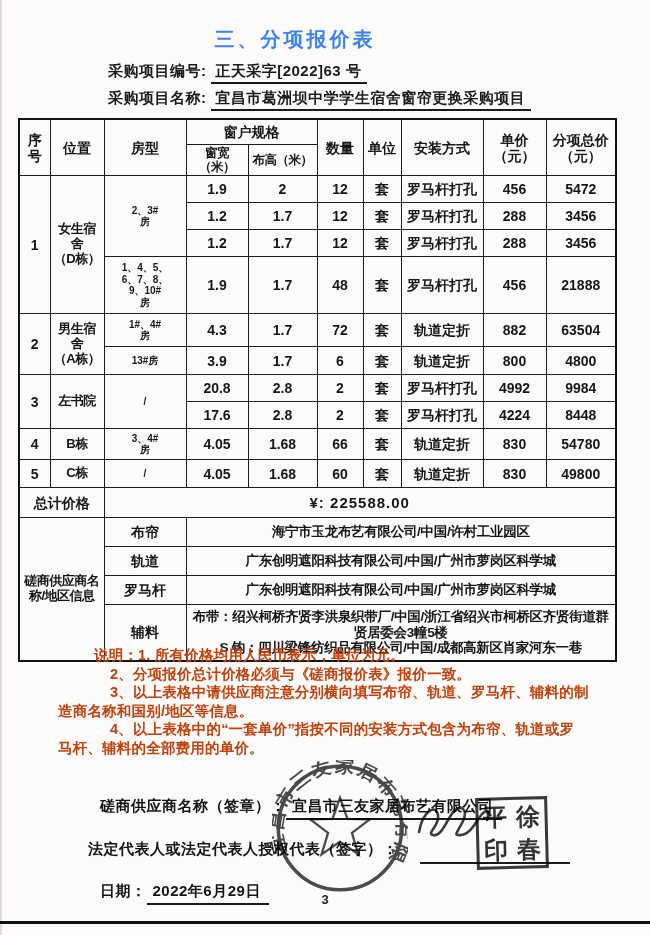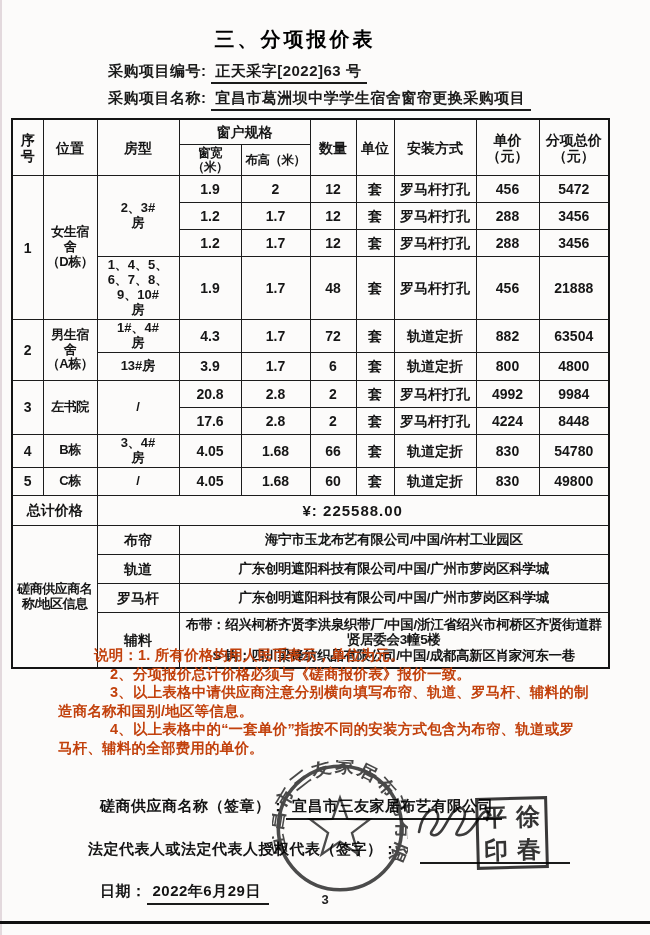--- a/index.html
+++ b/index.html
@@ -7,41 +7,41 @@
     width:650px;height:935px;position:relative;overflow:hidden;
     background:#fcfbfa;
     font-family:"Liberation Sans","DejaVu Sans",sans-serif;
     color:#1b1b1b;font-weight:700;
   }
   .abs{position:absolute;}
   
   .edge-left{left:0;top:0;width:2px;height:935px;background:#e3d9dd;}
   .edge-bottom{left:0;top:921px;width:650px;height:3px;background:#101010;}
   
-  .doc-title{top:26px;left:0;width:590px;text-align:center;font-size:20px;letter-spacing:3px;color:#000000;}
+  .doc-title{top:26px;left:0;width:590px;text-align:center;font-size:20px;letter-spacing:3px;color:#3b82f6;}
   
   .proj-line{left:98px;font-size:15px;letter-spacing:0.5px;white-space:nowrap;margin-left:10px;}
   .p1{top:62px;}
   .p2{top:89px;}
   .uline{border-bottom:2px solid #1b1b1b;padding:0 6px 1px 4px;display:inline-block;}
   
   table.quote{
-    position:absolute;left:11px;top:118px;width:597px;
+    position:absolute;left:18px;top:118px;width:597px;
     border-collapse:collapse;table-layout:fixed;
     border:2.5px solid #141414;
     font-size:14px;color:#161616;
   }
   table.quote td,table.quote th{
     border:1.6px solid #1c1c1c;text-align:center;vertical-align:middle;
     padding:1px 3px;font-weight:700;overflow:hidden;
     word-break:break-all;line-height:1.15;
   }
   th.small,td.small{font-size:12.5px;letter-spacing:-0.5px;}
   td.loc{font-size:13px;letter-spacing:-0.5px;}
-  td.room{font-size:13px;}
+  td.room{font-size:10px;}
   .pl{white-space:pre-line;}
   .hr1{height:25px;}.hr2{height:26px;}
   .r27{height:27px;}.r58{height:57px;}.r33{height:33px;}.r28{height:28px;}
   .r31{height:31px;}.r30{height:30px;}.r29{height:29px;}.r60{height:56px;}
   td.info{font-size:13.5px;letter-spacing:-0.3px;line-height:1.25;margin-top:36px;}
   td.total-val{font-size:15px;letter-spacing:1px;}
   
   .notes{left:58px;top:646px;width:560px;font-size:14.5px;line-height:18.5px;color:#c2410c;letter-spacing:0.2px;}
   .notes div{white-space:nowrap;}
   .ind1{padding-left:36px;}

